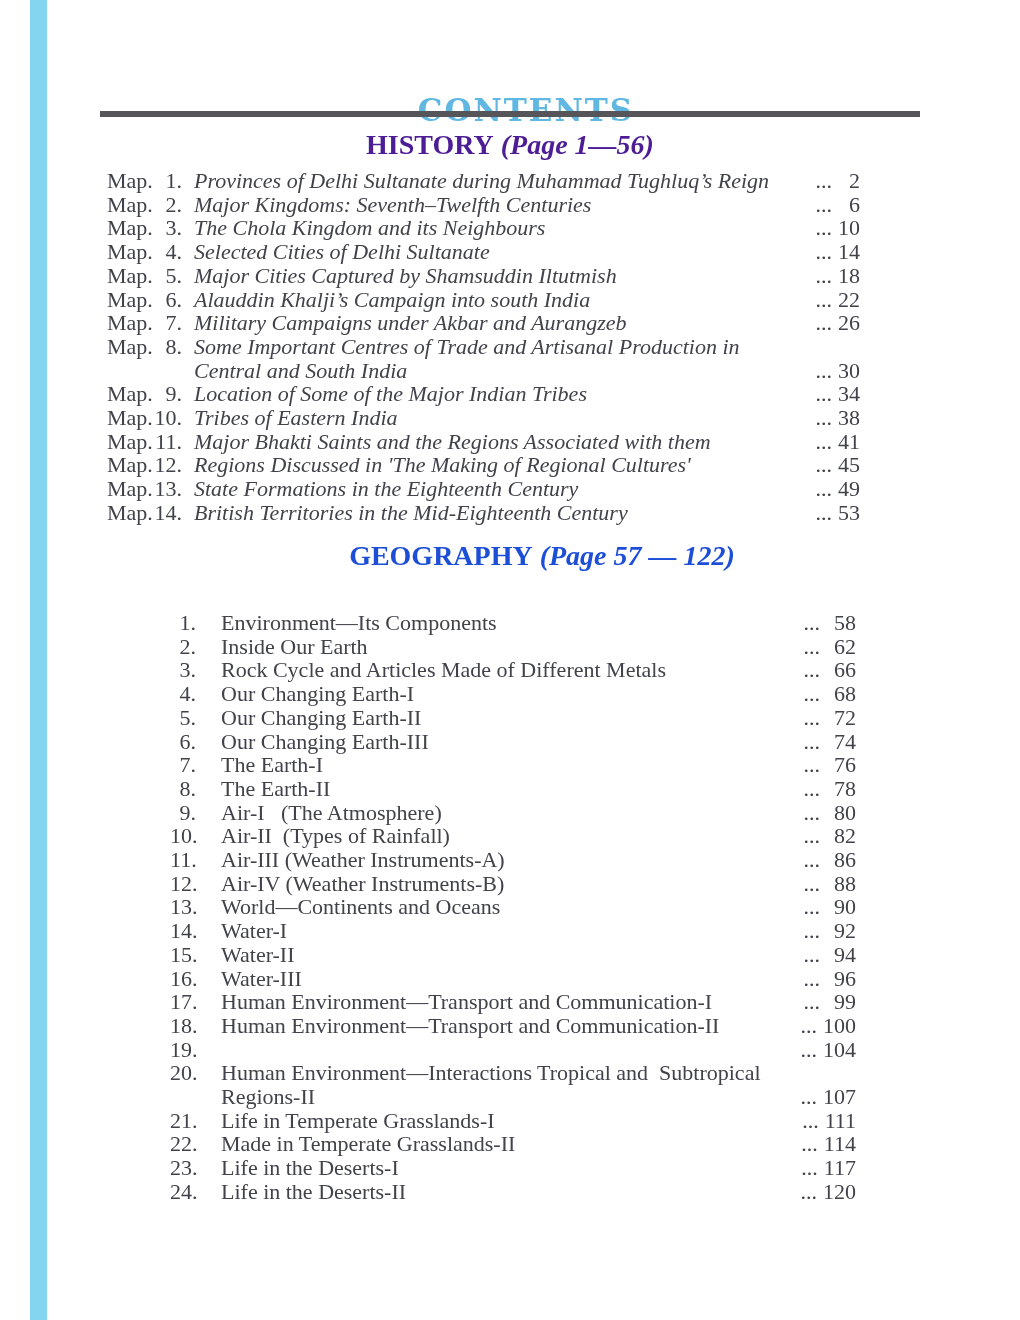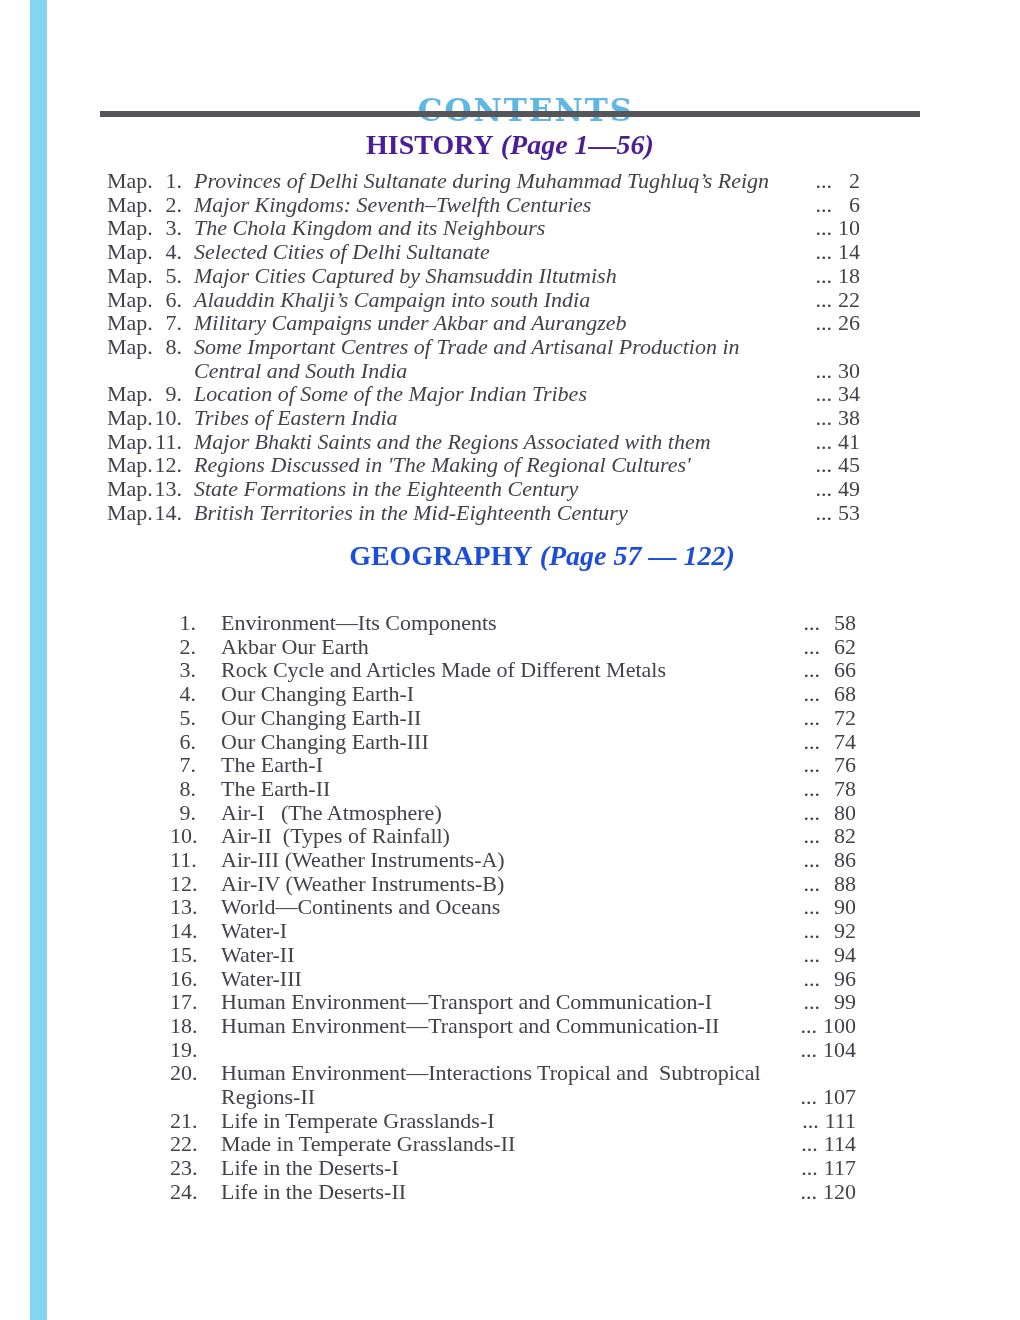--- a/index.html
+++ b/index.html
@@ -196,21 +196,21 @@
       <div class="row geo">
         <span class="num">1.</span>
         <span class="ttl">Environment—Its Components</span>
         <span class="pg">
           <span class="dots">...</span>
           <span class="pnum">58</span>
         </span>
       </div>
       <div class="row geo">
         <span class="num">2.</span>
-        <span class="ttl">Akbar Our Earth</span>
+        <span class="ttl">Inside Our Earth</span>
         <span class="pg">
           <span class="dots">...</span>
           <span class="pnum">62</span>
         </span>
       </div>
       <div class="row geo">
         <span class="num">3.</span>
         <span class="ttl">Rock Cycle and Articles Made of Different Metals</span>
         <span class="pg">
           <span class="dots">...</span>

